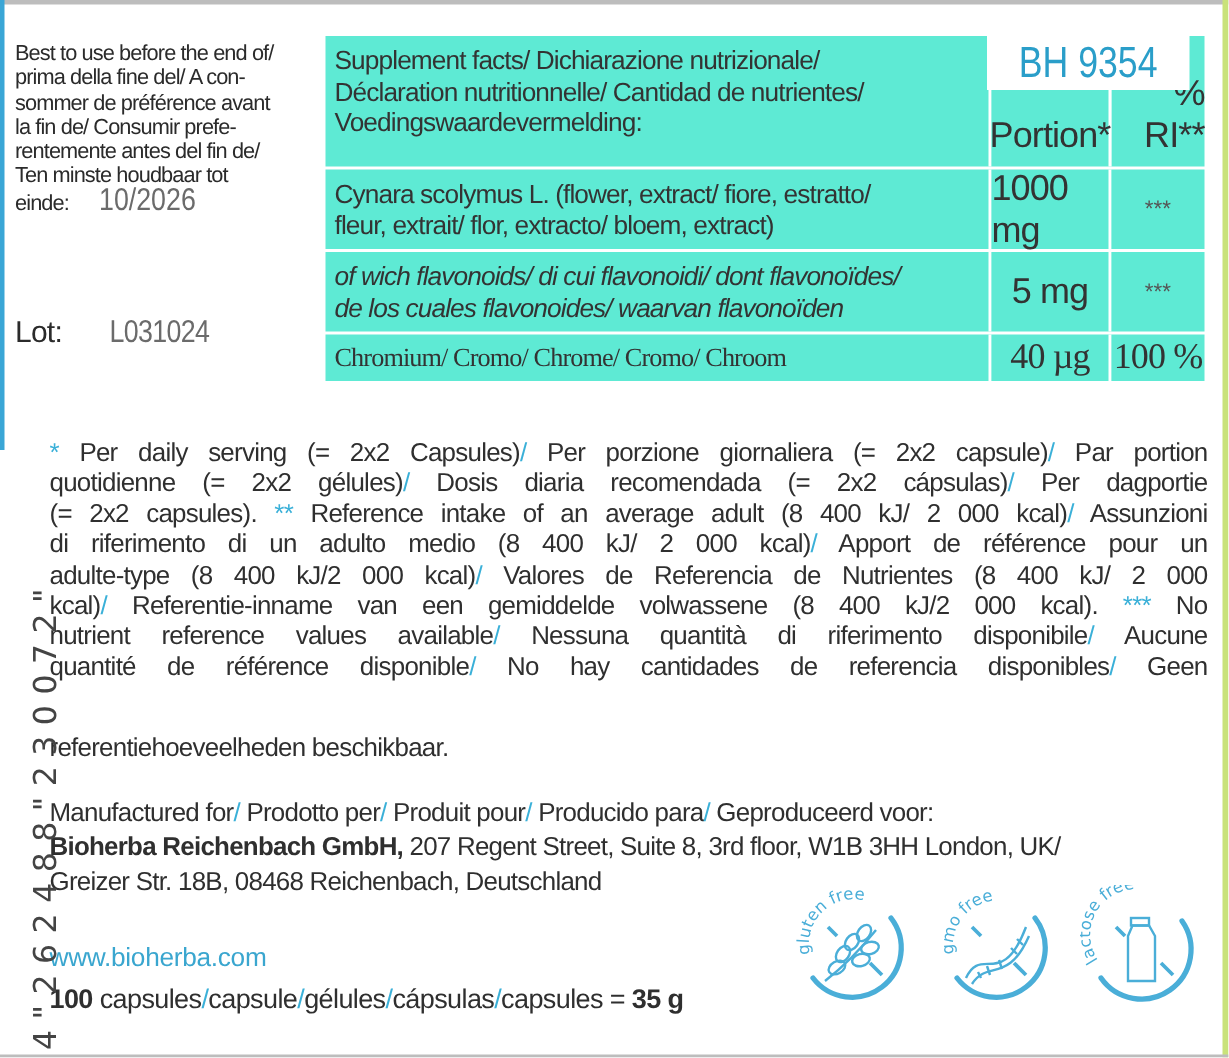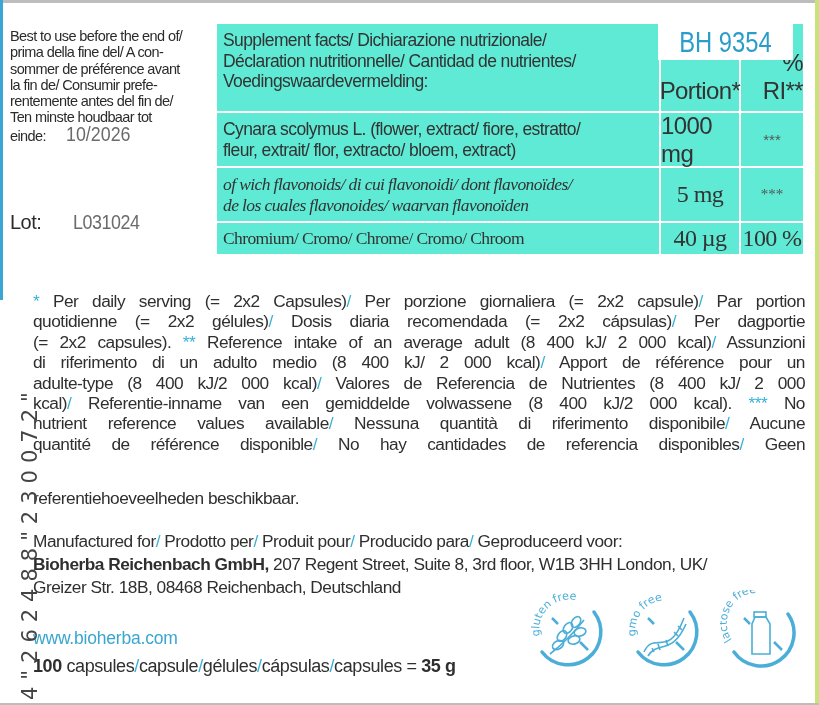--- a/index.html
+++ b/index.html
@@ -39,21 +39,21 @@
     position: absolute; right: 10px; top: 0; width: 135px; height: 36px;
     background: #ffffff; display: flex; align-items: center; justify-content: center;
     color: #2a9ec9; font-size: 29px; letter-spacing: 0px;
   }
   .bh-box span { display: inline-block; transform: scaleX(0.82); }
   .hdr { height: 87px; }
   .hdr .c1 { align-items: flex-start; padding-top: 6px; }
   .hdr .c2, .hdr .c3 { align-items: flex-end; padding-bottom: 6px; }
   .hdr .c2 { position: relative; }
   .r1 { height: 53px; }
-  .r2 { height: 53px; font-family: Liberation Serif, serif; }
+  .r2 { height: 53px; }
   .r3 { height: 31px; font-family: Liberation Serif, serif; }
   .val { font-size: 24px; letter-spacing: -0.6px; color: #333; }
   .stars { font-size: 15px; color: #555; letter-spacing: 0; }
 
   
   .foot {
     position: absolute; left: 33px; top: 291px; width: 772px;
     font-size: 17.3px; line-height: 20.4px; letter-spacing: -0.5px; color: #2f2f2f;
     text-align: justify;
   }

